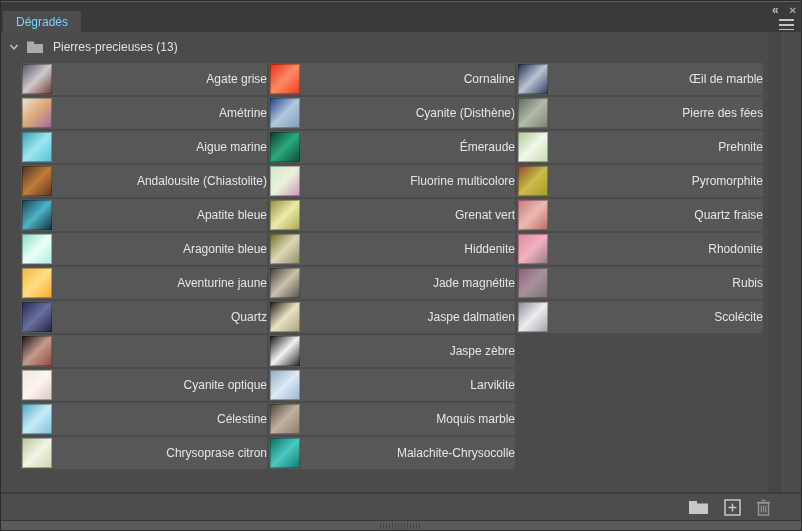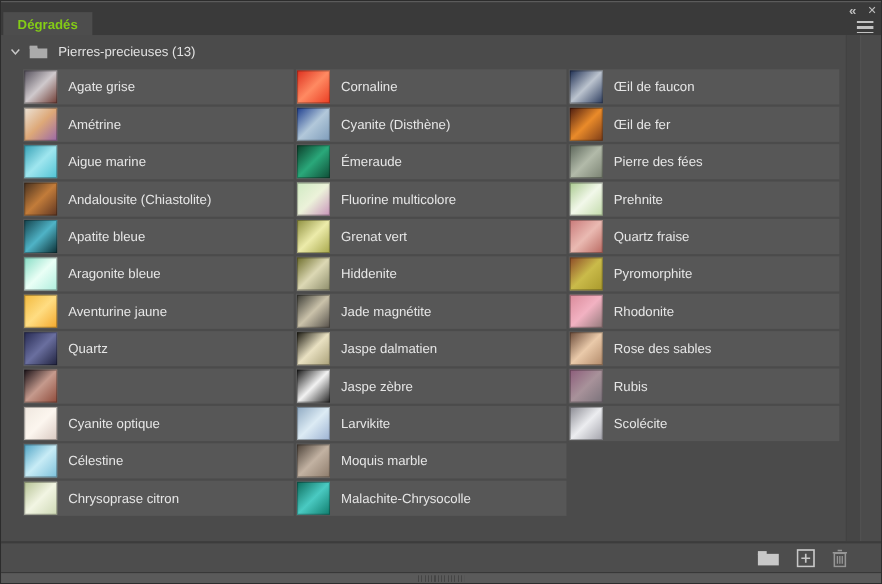--- a/index.html
+++ b/index.html
@@ -8,32 +8,32 @@
     position:relative;width:802px;height:531px;
     background:#4b4b4b;border:1px solid #2c2c2c;
     font-family:"Liberation Sans","DejaVu Sans",sans-serif;
     font-size:12px;color:#e4e4e4;overflow:hidden;
   }
   
   .header{position:absolute;top:0;left:0;right:0;height:31px;background:#3a3a3a;border-top:1px solid #606060;}
   .winbtns{position:absolute;top:1px;right:4px;display:flex;gap:11px;align-items:center;color:#bdbdbd;}
   .collapse-glyph{font-size:12px;font-weight:bold;letter-spacing:-1px;cursor:default;}
   .close-glyph{font-size:10px;cursor:default;}
-  .tab{position:absolute;left:2px;top:9px;height:22px;background:#4d4d4d;color:#84cc16;
-       font-weight:bold;padding:0 13px;display:flex;align-items:center;}
+  .tab{position:absolute;left:2px;top:9px;height:22px;background:#4d4d4d;color:#7dd3fc;
+       font-weight:normal;padding:0 13px;display:flex;align-items:center;}
   .menu-icon{position:absolute;right:7px;top:17px;width:15px;height:11px;
        background:repeating-linear-gradient(to bottom,#c2c2c2 0 2px,rgba(0,0,0,0) 2px 5px);}
   
   .content{position:absolute;top:31px;left:0;right:0;bottom:38px;background:#4b4b4b;}
   .group-row{height:26px;margin-top:2px;display:flex;align-items:center;padding-left:8px;color:#e2e2e2;}
   .chev{width:10px;height:10px;margin-right:7px;}
   .folder-glyph{margin-right:9px;}
   .grid{margin:3px 0 0 20px;display:flex;gap:2px;}
   .col{display:flex;flex-direction:column;gap:2px;width:246px;}
-  .row{height:32px;background:#575757;display:flex;align-items:center;cursor:default;}
+  .row{height:32px;background:#575757;display:flex;align-items:center;cursor:default;justify-content:space-between;}
   .sw{width:30px;height:30px;margin-left:1px;flex:none;box-shadow:inset 0 0 0 1px rgba(0,0,0,.28);}
   .lbl{margin-left:10px;color:#e6e6e6;white-space:nowrap;}
   .scroll-gutter{position:absolute;top:0;bottom:0;right:18px;width:14px;background:#464646;
        border-left:1px solid #424242;border-right:1px solid #555;}
   
   .toolbar{position:absolute;left:0;right:0;bottom:10px;height:28px;background:#4d4d4d;
        border-top:2px solid #3c3c3c;display:flex;justify-content:flex-end;align-items:center;
        gap:15px;padding-right:30px;}
   .tool-btn{display:flex;align-items:center;justify-content:center;cursor:default;}
   .bottom-strip{position:absolute;left:0;right:0;bottom:0;height:10px;background:#5a5a5a;
@@ -165,49 +165,41 @@
             <span class="lbl">Moquis marble</span>
           </div>
           <div class="row">
             <span class="sw" style="background: linear-gradient(135deg, rgb(13, 108, 92) 0%, rgb(74, 202, 194) 50%, rgb(15, 124, 108) 100%);"></span>
             <span class="lbl">Malachite-Chrysocolle</span>
           </div>
         </div>
         <div class="col">
           <div class="row">
             <span class="sw" style="background: linear-gradient(135deg, rgb(30, 46, 82) 0%, rgb(188, 196, 207) 50%, rgb(44, 60, 94) 100%);"></span>
-            <span class="lbl">Œil de faucon</span>
-          </div>
-          <div class="row">
-            <span class="sw" style="background: linear-gradient(135deg, rgb(76, 28, 16) 0%, rgb(234, 139, 42) 50%, rgb(124, 60, 24) 100%);"></span>
-            <span class="lbl">Œil de fer</span>
+            <span class="lbl">Œil de marble</span>
           </div>
           <div class="row">
             <span class="sw" style="background: linear-gradient(135deg, rgb(92, 102, 90) 0%, rgb(178, 186, 169) 50%, rgb(122, 130, 114) 100%);"></span>
             <span class="lbl">Pierre des fées</span>
           </div>
           <div class="row">
             <span class="sw" style="background: linear-gradient(135deg, rgb(169, 201, 143) 0%, rgb(242, 248, 234) 50%, rgb(194, 218, 170) 100%);"></span>
             <span class="lbl">Prehnite</span>
           </div>
           <div class="row">
+            <span class="sw" style="background: linear-gradient(135deg, rgb(140, 74, 40) 0%, rgb(202, 187, 74) 50%, rgb(169, 153, 44) 100%);"></span>
+            <span class="lbl">Pyromorphite</span>
+          </div>
+          <div class="row">
             <span class="sw" style="background: linear-gradient(135deg, rgb(201, 122, 122) 0%, rgb(234, 186, 178) 50%, rgb(186, 106, 98) 100%);"></span>
             <span class="lbl">Quartz fraise</span>
           </div>
           <div class="row">
-            <span class="sw" style="background: linear-gradient(135deg, rgb(140, 74, 40) 0%, rgb(202, 187, 74) 50%, rgb(169, 153, 44) 100%);"></span>
-            <span class="lbl">Pyromorphite</span>
-          </div>
-          <div class="row">
             <span class="sw" style="background: linear-gradient(135deg, rgb(218, 138, 154) 0%, rgb(242, 178, 194) 50%, rgb(146, 121, 122) 100%);"></span>
             <span class="lbl">Rhodonite</span>
-          </div>
-          <div class="row">
-            <span class="sw" style="background: linear-gradient(135deg, rgb(108, 76, 58) 0%, rgb(234, 202, 170) 50%, rgb(178, 138, 106) 100%);"></span>
-            <span class="lbl">Rose des sables</span>
           </div>
           <div class="row">
             <span class="sw" style="background: linear-gradient(135deg, rgb(140, 92, 122) 0%, rgb(168, 146, 154) 50%, rgb(122, 114, 122) 100%);"></span>
             <span class="lbl">Rubis</span>
           </div>
           <div class="row">
             <span class="sw" style="background: linear-gradient(135deg, rgb(138, 138, 146) 0%, rgb(236, 237, 240) 50%, rgb(162, 162, 170) 100%);"></span>
             <span class="lbl">Scolécite</span>
           </div>
         </div>

